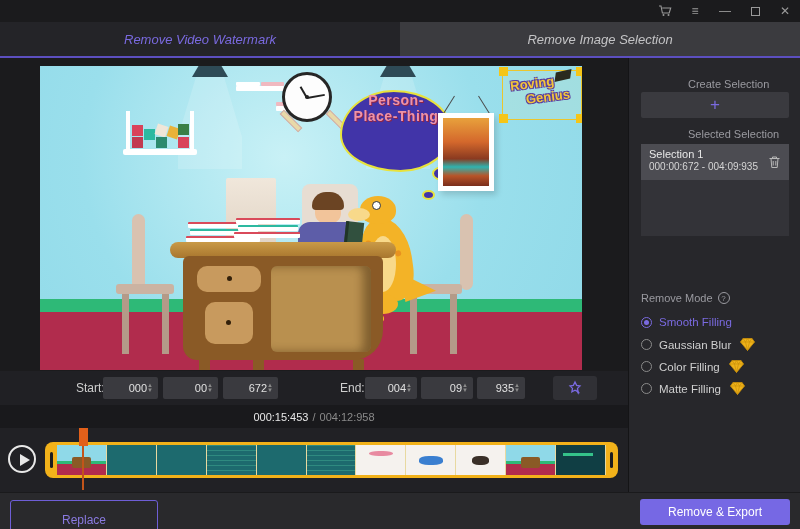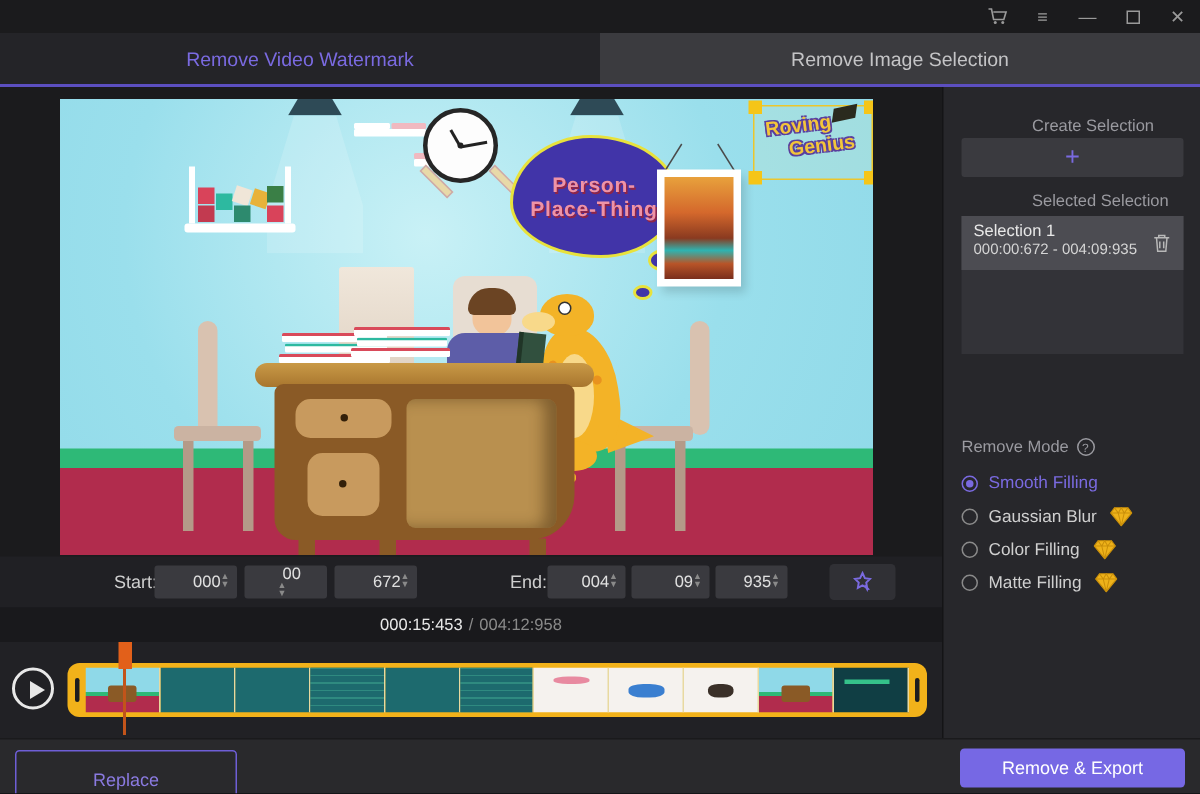--- a/index.html
+++ b/index.html
@@ -7,21 +7,21 @@
   #app{position:relative;width:800px;height:529px;background:#1a1a1c;overflow:hidden;color:#ccc;}
 
   
   #titlebar{position:absolute;left:0;top:0;width:800px;height:22px;background:#1b1b1d;display:flex;align-items:center;}
   #titlebar .title{font-size:11px;color:#9a9a9a;padding-left:10px;}
   #titlebar .win-controls{margin-left:auto;display:flex;align-items:center;gap:0;}
   .winbtn{width:30px;height:22px;display:flex;align-items:center;justify-content:center;color:#9a9a9a;font-size:12px;cursor:default;}
   .maxbox{width:9px;height:9px;border:1px solid #9a9a9a;display:inline-block;}
 
   
-  #tabbar{position:absolute;left:0;top:22px;width:800px;height:36px;display:flex;border-bottom:2px solid #5c4fc0;}
+  #tabbar{position:absolute;left:0;top:22px;width:800px;height:36px;display:flex;border-bottom:2px solid #5c4fc0;font-style:italic;}
   .tab{flex:1;display:flex;align-items:center;justify-content:center;font-size:13px;}
   .tab.active{background:#242428;color:#7a6ae0;}
   .tab.inactive{background:#3b3b3f;color:#c4c4c6;}
 
   
   #preview-pane{position:absolute;left:0;top:58px;width:628px;height:313px;background:#1b1b1d;}
   #sidebar{position:absolute;left:628px;top:58px;width:172px;height:434px;background:#27272b;border-left:1px solid #141416;}
   #footer{position:absolute;left:0;top:492px;width:800px;height:37px;background:#29292c;border-top:1px solid #1a1a1c;}
 
   
@@ -40,21 +40,21 @@
   .stepshelf{background:#fff;height:5px;border-radius:1px;}
   .bookrow{height:12px;display:flex;gap:1px;align-items:flex-end;}
   .bookrow i{display:block;width:30px;height:4px;background:#fff;border-radius:1px;}
   .bookrow i.p{background:#f0b9c0;}
   .ruler{width:26px;height:6px;background:#e8d9a8;border:1px solid #caa;transform:rotate(45deg);}
   
   #clock{left:242px;top:6px;width:50px;height:50px;background:#fdfdfd;border:3px solid #262626;border-radius:50%;}
   #clock .hand{position:absolute;left:50%;top:50%;transform-origin:0 50%;background:#222;}
   #clock .dot{position:absolute;left:50%;top:50%;width:4px;height:4px;margin:-2px;border-radius:50%;background:#222;}
   
-  #cloud{left:300px;top:24px;width:112px;height:82px;background:#4134a8;border:2px solid #e8e23c;border-radius:48% 52% 46% 54%/55% 50% 50% 45%;display:flex;flex-direction:column;align-items:center;justify-content:center;}
+  #cloud{left:300px;top:24px;width:112px;height:82px;background:#4134a8;border:2px solid #e8e23c;border-radius:48% 52% 46% 54%/55% 50% 50% 45%;display:flex;flex-direction:column;align-items:center;}
   .cloud-line{font-size:14px;font-weight:bold;color:#ef93a6;line-height:16px;letter-spacing:.5px;text-shadow:1px 1px 0 #8f2446;}
   .bub{background:#4134a8;border:2px solid #e8e23c;border-radius:50%;}
   
   #frame{left:398px;top:47px;width:56px;height:78px;background:#ffffff;padding:5px;box-shadow:3px 4px 6px rgba(0,0,0,.15);}
   #frame .art{width:100%;height:100%;background:linear-gradient(180deg,#e8a13c 0%,#d4682c 35%,#8a3a20 60%,#2fb3b0 72%,#b85428 85%,#7a2e1c 100%);}
   .string{width:1px;height:26px;background:#4a4a4a;transform-origin:top center;}
   
   #wm-select{left:462px;top:4px;width:80px;height:50px;background:rgba(195,228,205,.30);border:1px solid #ecc62c;}
   .handle{position:absolute;width:9px;height:9px;background:#f5c518;}
   #wm-text{position:absolute;left:8px;top:4px;transform:rotate(-7deg);line-height:15px;}
@@ -307,21 +307,21 @@
 
   <div id="trimrow">
     <span class="trim-label" style="left:76px;">Start:</span>
     <div class="spinner" style="left:103px;width:55px;">
       <span class="spin-val">000</span>
         <span class="spin-arrows">
           <span>▲</span>
           <span>▼</span>
         </span>
     </div>
-    <div class="spinner" style="left:163px;width:55px;flex-direction:column;">
+    <div class="spinner" style="left:163px;width:55px;">
       <span class="spin-val">00</span>
         <span class="spin-arrows">
           <span>▲</span>
           <span>▼</span>
         </span>
     </div>
     <div class="spinner" style="left:223px;width:55px;">
       <span class="spin-val">672</span>
         <span class="spin-arrows">
           <span>▲</span>

